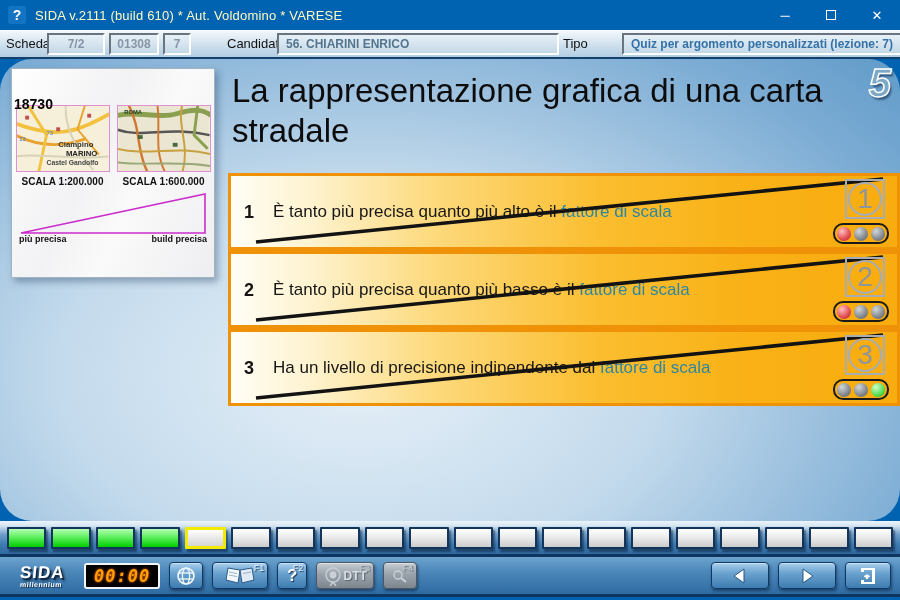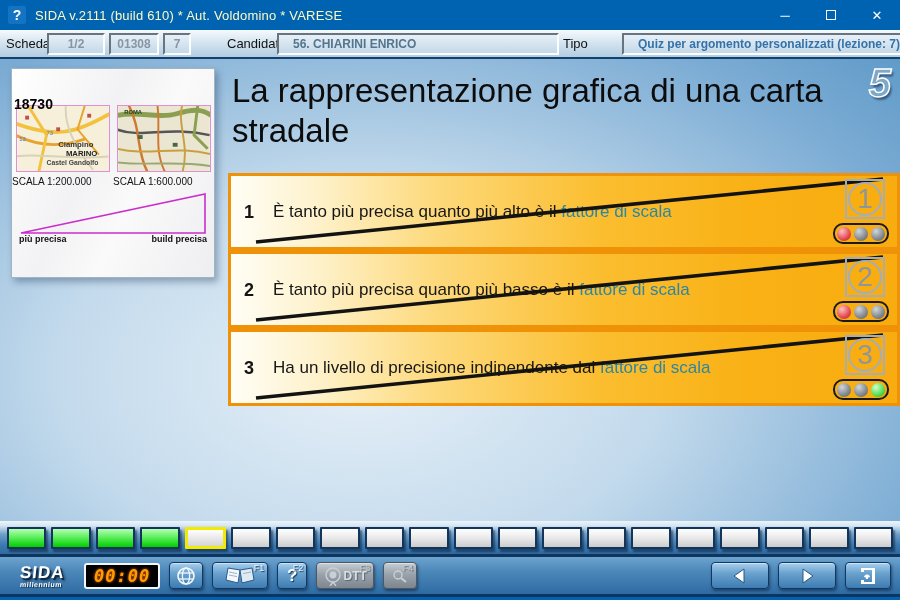--- a/index.html
+++ b/index.html
@@ -17,35 +17,35 @@
 
   
   .header { height:29px; border-bottom:2px solid #14406e; position:relative;
             background:linear-gradient(180deg,#f6fafd 0%,#dcE9f3 35%,#b2cde1 100%); }
   .hdr-label { position:absolute; top:6px; font-size:13px; color:#111; }
   .hdr-field { position:absolute; top:3px; height:22px; font-size:12px; font-weight:bold;
                background:linear-gradient(180deg,#e7f0f7,#c4d8e7);
                border-top:2px solid #69747e; border-left:2px solid #69747e;
                border-bottom:2px solid #fbfdff; border-right:2px solid #fbfdff;
                display:flex; align-items:center; justify-content:center; color:#8795a5; }
-  .hdr-field.left-al { justify-content:flex-start; padding-left:14px; }
+  .hdr-field.left-al { justify-content:flex-start; padding-left:7px; }
 
   
   .main { height:462px; position:relative;
-          background:radial-gradient(ellipse 760px 480px at 40% 68%, #e6f0f8 0%, #c3daec 40%, #7cacd4 78%, #5b98c6 100%); }
+          background:radial-gradient(ellipse 760px 480px at 40% 68%, #e6f0f8 0%, #c3daec 40%, #7cacd4 78%, #5b98c6 100%);border-radius:32px; }
 
   
   .thumb { position:absolute; left:11px; top:9px; width:204px; height:210px; background:#fcfcfc;
            border:1px solid #9fb4c4; box-shadow:3px 4px 7px rgba(15,40,75,.35);
            background-image:linear-gradient(115deg, #ffffff 0%, #f2f2f4 40%, #fafafa 60%, #eeeef1 100%); }
   .img-code { position:absolute; left:2px; top:27px; font-size:14px; font-weight:bold; color:#000; z-index:3; }
   .maps { position:absolute; left:4px; top:36px; display:flex; gap:7px; }
   .map-frame { border:1px solid #e08fd0; }
   .captions { position:absolute; top:107px; left:0; width:100%; display:flex; }
-  .captions span { width:50%; font-size:10px; font-weight:normal; color:#111; }
+  .captions span { width:50%; text-align:center; font-size:10px; font-weight:bold; color:#111; }
   .wedge { position:absolute; left:6px; top:121px; }
   .wedge-labels { position:absolute; top:165px; left:7px; right:7px; display:flex; justify-content:space-between; }
   .wedge-labels span { font-size:9px; font-weight:bold; color:#111; }
 
   
   .q-title { position:absolute; left:232px; top:12px; width:630px; font-size:33px; line-height:40px; color:#0c0c0c; }
   .big-num { position:absolute; right:9px; top:2px; font-size:40px; font-weight:bold; font-style:italic;
              color:#7ea9c6; -webkit-text-stroke:1.5px #ffffff; text-shadow:2px 3px 2px rgba(15,35,70,.55); }
 
   
@@ -112,21 +112,21 @@
     <div class="win-btn">─</div>
     <div class="win-btn max">
         <span></span>
       </div>
     <div class="win-btn">✕</div>
   </div>
 </div>
 
 <div class="header">
   <span class="hdr-label" style="left:6px">Scheda</span>
-  <div class="hdr-field" style="left:47px;width:58px">1/2</div>
+  <div class="hdr-field" style="left:47px;width:58px">7/2</div>
   <div class="hdr-field" style="left:109px;width:50px">01308</div>
   <div class="hdr-field" style="left:163px;width:28px">7</div>
   <span class="hdr-label" style="left:227px">Candidato</span>
   <div class="hdr-field left-al" style="left:277px;width:282px;color:#53758e">56. CHIARINI ENRICO</div>
   <span class="hdr-label" style="left:563px">Tipo</span>
   <div class="hdr-field left-al" style="left:622px;width:306px;color:#3572a8">Quiz per argomento personalizzati (lezione: 7)</div>
 </div>
 
 <div class="main">
 

